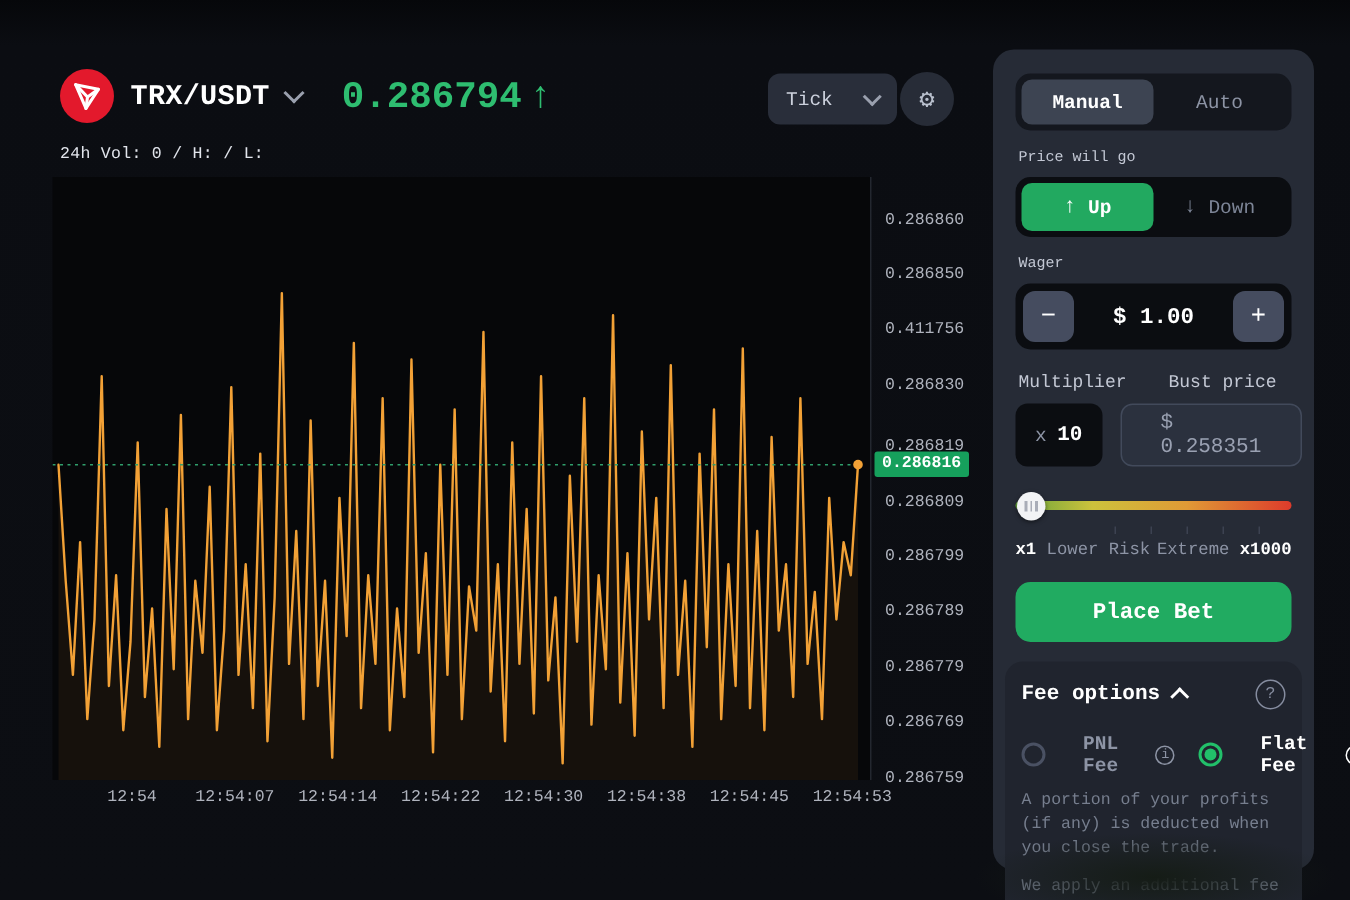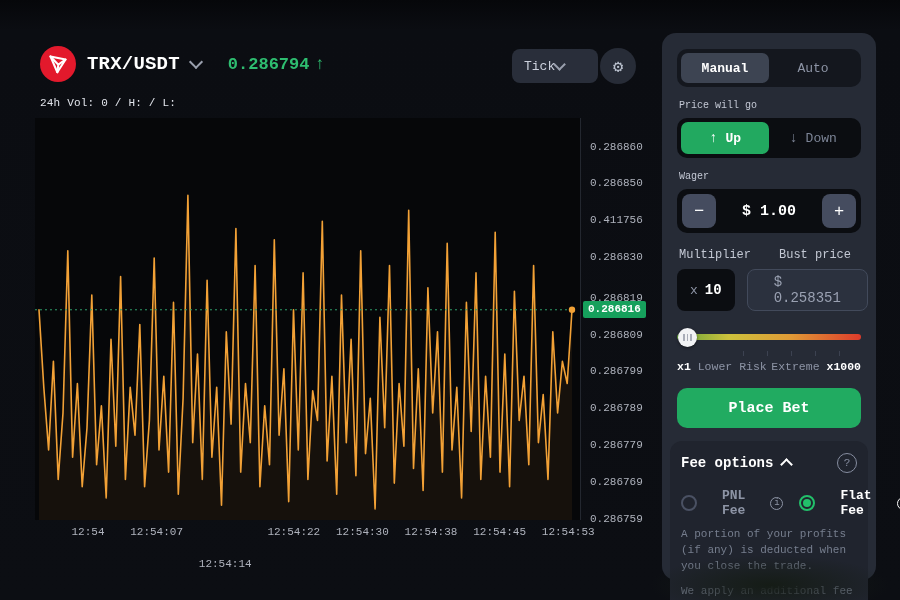--- a/index.html
+++ b/index.html
@@ -8,24 +8,24 @@
        font-family:Liberation Mono, monospace;color:#fff;}
   #app::after{content:"";position:absolute;left:650px;top:555px;width:240px;height:60px;
        background:radial-gradient(closest-side,#151c16,transparent);pointer-events:none;}
 
   
   .pair-row{position:absolute;left:40px;top:46px;display:flex;align-items:center;gap:11px;}
   .coin-logo{width:36px;height:36px;border-radius:50%;background:#e3192c;display:flex;align-items:center;justify-content:center;}
   .pair-name{font-size:19px;font-weight:bold;letter-spacing:.2px;cursor:pointer;}
   .chev{width:8px;height:8px;border-right:2px solid #9aa0ae;border-bottom:2px solid #9aa0ae;
         transform:rotate(45deg);margin-top:-5px;cursor:pointer;}
-  .last-price{display:flex;align-items:center;gap:5px;margin-left:16px;color:#2ebd70;font-size:17px;font-weight:bold;}
+  .last-price{display:flex;align-items:center;gap:5px;margin-left:16px;color:#2ebd70;font-size:25px;font-weight:bold;}
   .stats{position:absolute;left:40px;top:97px;font-size:11px;color:#e2e5ec;letter-spacing:.2px;}
   .interval-select{position:absolute;left:512px;top:49px;width:86px;height:34px;background:#292e3a;border-radius:8px;
-        display:flex;align-items:center;padding:0 12px;box-sizing:border-box;
+        display:flex;align-items:center;justify-content:space-between;padding:0 12px;box-sizing:border-box;
         font-size:13px;color:#ccd1dd;cursor:pointer;}
   .interval-select .chev{margin-top:-3px;width:7px;height:7px;}
   .gear-btn{position:absolute;left:600px;top:48px;width:36px;height:36px;border-radius:50%;background:#272c37;
         color:#b9c0cd;display:flex;align-items:center;justify-content:center;font-size:17px;cursor:pointer;}
 
   
   .plot{position:absolute;left:35px;top:118px;width:545px;height:402px;background:#060709;}
   .plot svg{display:block;}
   .price-axis{position:absolute;left:580px;top:118px;width:76px;height:402px;border-left:1px solid #23272f;
         font-size:11px;color:#afb3bd;}
@@ -142,21 +142,21 @@
       <span class="ylab" style="top: 210.596px;">0.286809</span>
       <span class="ylab" style="top: 247.477px;">0.286799</span>
       <span class="ylab" style="top: 284.358px;">0.286789</span>
       <span class="ylab" style="top: 321.239px;">0.286779</span>
       <span class="ylab" style="top: 358.119px;">0.286769</span>
       <span class="ylab" style="top: 395px;">0.286759</span>
     </div>
   <div class="time-axis">
       <span class="xlab" style="left: 53px;">12:54</span>
       <span class="xlab" style="left: 121.6px;">12:54:07</span>
-      <span class="xlab" style="left: 190.2px; margin-top: 32px;">12:54:14</span>
+      <span class="xlab" style="left: 190.2px;">12:54:14</span>
       <span class="xlab" style="left: 258.8px;">12:54:22</span>
       <span class="xlab" style="left: 327.4px;">12:54:30</span>
       <span class="xlab" style="left: 396px;">12:54:38</span>
       <span class="xlab" style="left: 464.6px;">12:54:45</span>
       <span class="xlab" style="left: 533.2px;">12:54:53</span>
     </div>
 
   <div class="panel">
 
     <div class="tabs">

